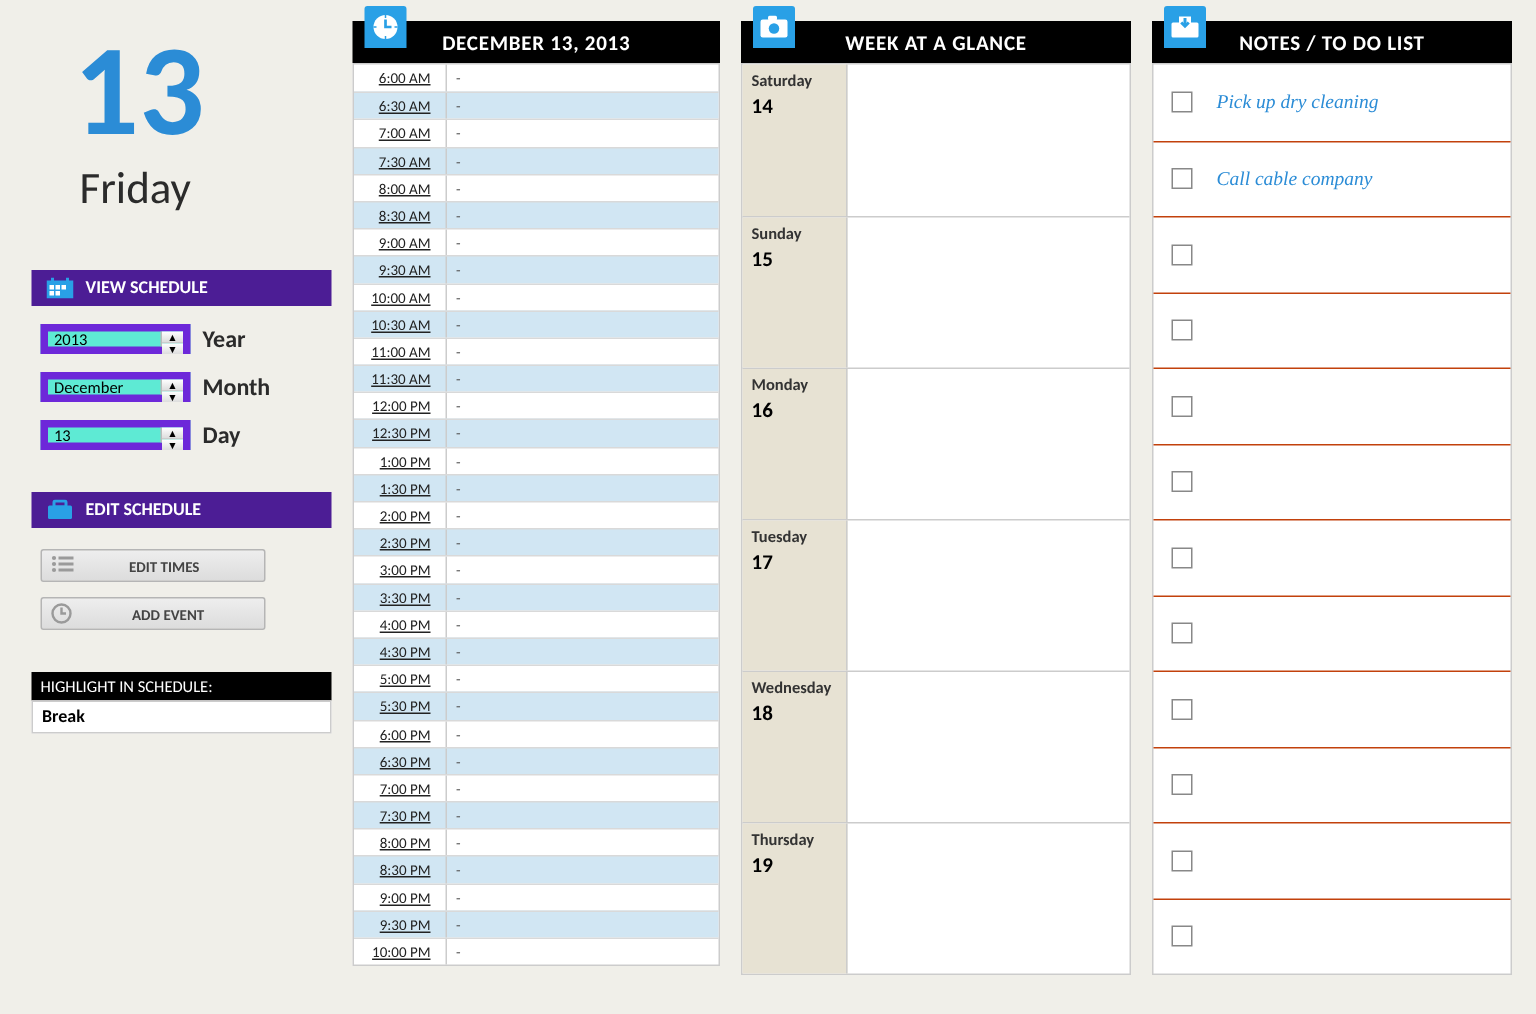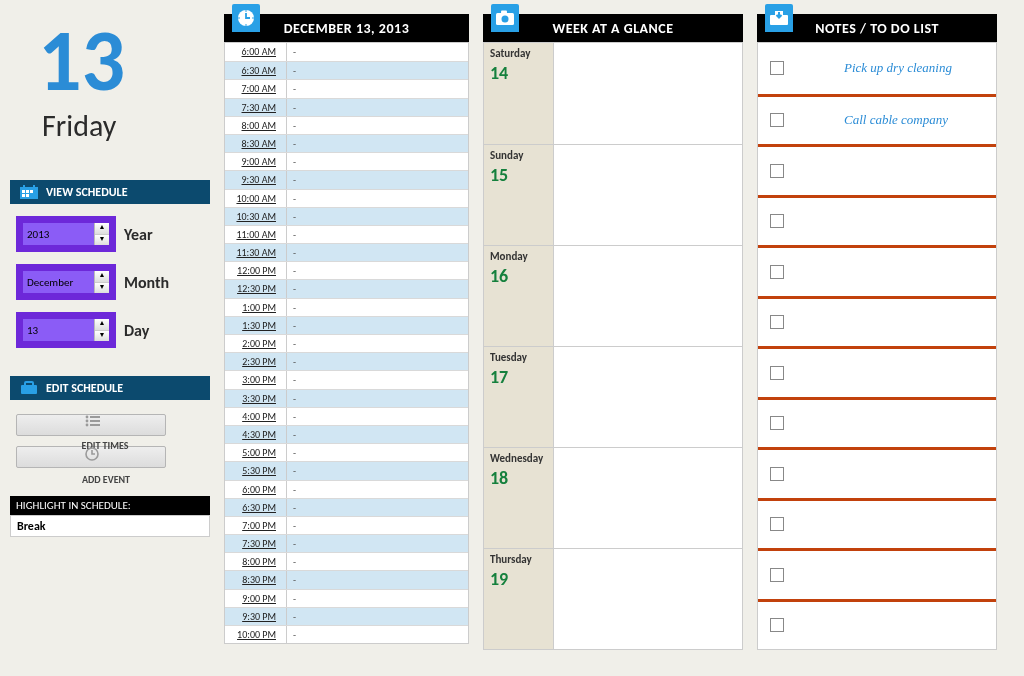--- a/index.html
+++ b/index.html
@@ -1,32 +1,32 @@
 <!DOCTYPE html>
 <html><head>
 <meta charset="utf-8">
 <style>
   * { box-sizing: border-box; margin: 0; padding: 0; }
   body { font-family: "Segoe UI", Calibri, Arial, sans-serif; background: #f0efe9; width: 1024px; height: 676px; overflow: hidden; }
-  .wrap { display: flex; gap: 14px; padding: 14px 16px 14px 10px; }
+  .wrap { display: flex; gap: 14px; padding: 14px 16px 14px 10px; justify-content: flex-end; }
   
   .left { width: 200px; padding-top: 10px; }
   .big-date { font-size: 86px; font-weight: 700; color: #2b8cd6; line-height: 0.85; padding-left: 28px; }
   .dayname { font-size: 30px; color: #2b2b2b; padding-left: 32px; margin-top: 10px; margin-bottom: 36px; font-weight: 400;}
-  .sec-head { background: #0c4a6e; color: #fff; font-weight: 700; font-size: 12px; padding: 3px 8px; display: flex; align-items: center; gap: 6px; position: relative; }
+  .sec-head { background: #4c1d95; color: #fff; font-weight: 700; font-size: 12px; padding: 3px 8px; display: flex; align-items: center; gap: 6px; position: relative; }
   .sec-head .ico { width: 22px; height: 18px; display: inline-flex; align-items: center; justify-content: center; }
   .sec-head.view { margin-top: 6px; }
   .field-row { display: flex; align-items: center; gap: 8px; margin-top: 12px; margin-left: 6px;}
-  .spin { background: #8b5cf6; border: 7px solid #6d28d9; width: 100px; height: 36px; display: flex; align-items: center; justify-content: space-between; padding-left: 4px; font-size: 11px; }
+  .spin { background: #5eead4; border: 5px solid #6d28d9; width: 100px; height: 20px; display: flex; align-items: center; justify-content: space-between; padding-left: 4px; font-size: 11px; }
   .spin .btns { width: 15px; height: 100%; border-left: 1px solid #bbb; display: flex; flex-direction: column; }
   .spin .btns span { flex: 1; font-size: 7px; line-height: 1; text-align: center; background: linear-gradient(#fff,#ddd); border-bottom: 1px solid #ccc;}
   .spin .btns span:last-child { border-bottom: none;}
   .flabel { font-size: 16px; font-weight: 700; color: #2b2b2b; }
   .edit-sec { margin-top: 28px; }
-  .pill-btn { background: linear-gradient(#eee,#dcdcdc); border: 1px solid #b5b5b5; border-radius: 2px; width: 150px; height: 22px; margin-top: 10px; display: flex; align-items: center; gap: 12px; font-size: 10px; font-weight: 700; padding-left: 6px; cursor: pointer; color:#444;flex-direction:column;}
+  .pill-btn { background: linear-gradient(#eee,#dcdcdc); border: 1px solid #b5b5b5; border-radius: 2px; width: 150px; height: 22px; margin-top: 10px; display: flex; align-items: center; gap: 12px; font-size: 10px; font-weight: 700; padding-left: 6px; cursor: pointer; color:#444;}
   .pill-btn .bi { width: 18px; height: 14px; color: #9a9a9a; }
   .hl-sec { margin-top: 28px; }
   .hl-head { background: #000; color: #fff; font-size: 11px; font-weight: 400; padding: 3px 6px; }
   .hl-body { background: #fff; font-size: 12px; font-weight: 700; padding: 3px 6px; border: 1px solid #ccc;}
   
   .col { display: flex; flex-direction: column; }
   .col-head { background: #000; color: #fff; font-weight: 700; height: 28px; display: flex; align-items: center; position: relative; }
   .col-head .title { flex: 1; text-align: center; font-size: 14px; letter-spacing: 0.5px;}
   .col-head .htab { position: absolute; top: -8px; left: 8px; width: 28px; height: 28px; background: #29a0e6; border-radius: 2px 2px 0 0; display: flex; align-items:center; justify-content:center; color:#fff;}
   .col-head .htab.bump { top: -10px; }
@@ -38,29 +38,29 @@
   .srow .t { width: 62px; text-align: right; padding-right: 10px; border-right: 1px solid #ccc; color: #222; line-height: 18.2px; text-decoration: underline;}
   .srow.alt { background: #d1e6f3; }
   .srow .v { flex: 1; padding-left: 6px; color: #555; line-height: 18.2px;}
   
   .week { width: 260px; }
   .week-body { background: #fff; border: 1px solid #ccc;}
   .wrow { display: flex; height: 101px; border-top: 1px solid #ccc; }
   .wrow:first-child{border-top:none;}
   .wrow .wl { width: 70px; background: #e7e2d3; padding: 4px 6px; border-right: 1px solid #ccc;}
   .wrow .wl .dname { font-size: 11px; font-weight: 700; color: #333; }
-  .wrow .wl .dnum { font-size: 18px; font-weight: 700; color: #15803d; margin-top: 2px;}
+  .wrow .wl .dnum { font-size: 14px; font-weight: 700; color: #000000; margin-top: 2px;}
   .wrow .wr { flex: 1; }
   
   .notes { width: 240px; }
   .notes-body { background: #fff; border: 1px solid #ccc; }
-  .nrow { height: 50.5px; border-top: 3px solid #c2410c; display: flex; align-items: center; gap: 16px; padding-left: 12px;}
+  .nrow { height: 50.5px; border-top: 1px solid #c2410c; display: flex; align-items: center; gap: 16px; padding-left: 12px;}
   .nrow:first-child{border-top:none;}
   .cb { width: 14px; height: 14px; border: 1px solid #888; background:#fff;}
-  .ntext { font-family: "Segoe Script", cursive; font-style: italic; color: #2b8cd6; font-size: 13px; margin-left: 44px; }
+  .ntext { font-family: "Segoe Script", cursive; font-style: italic; color: #2b8cd6; font-size: 13px; }
   svg { display: block; }
 </style>
 </head>
 <body>
 
 <div class="wrap">
 
   <div class="left">
     <div class="big-date">13</div>
     <div class="dayname">Friday</div>

